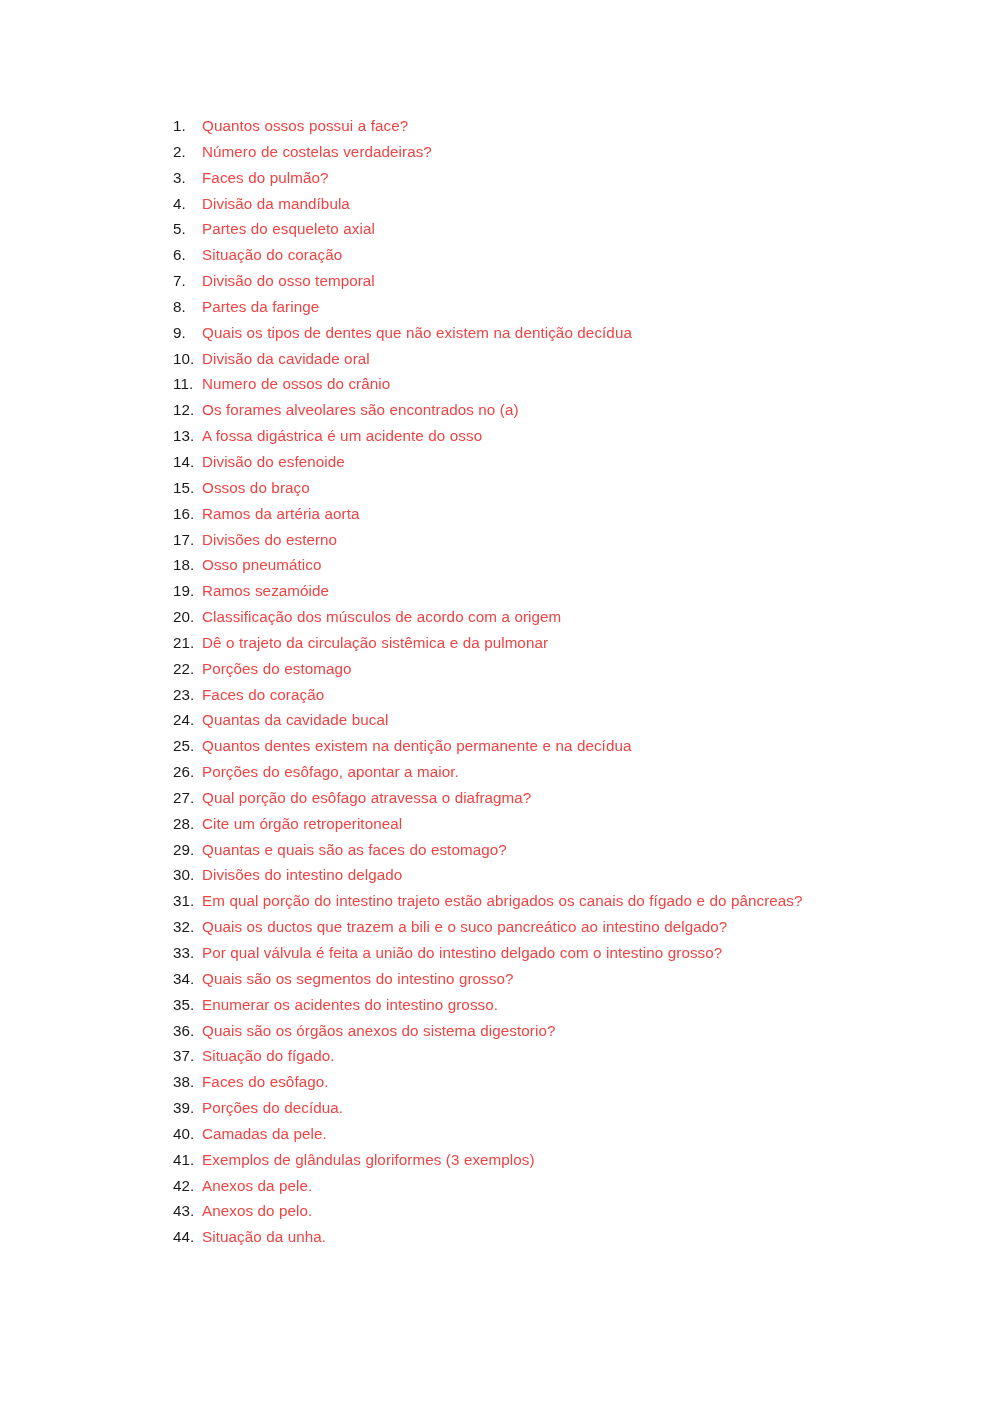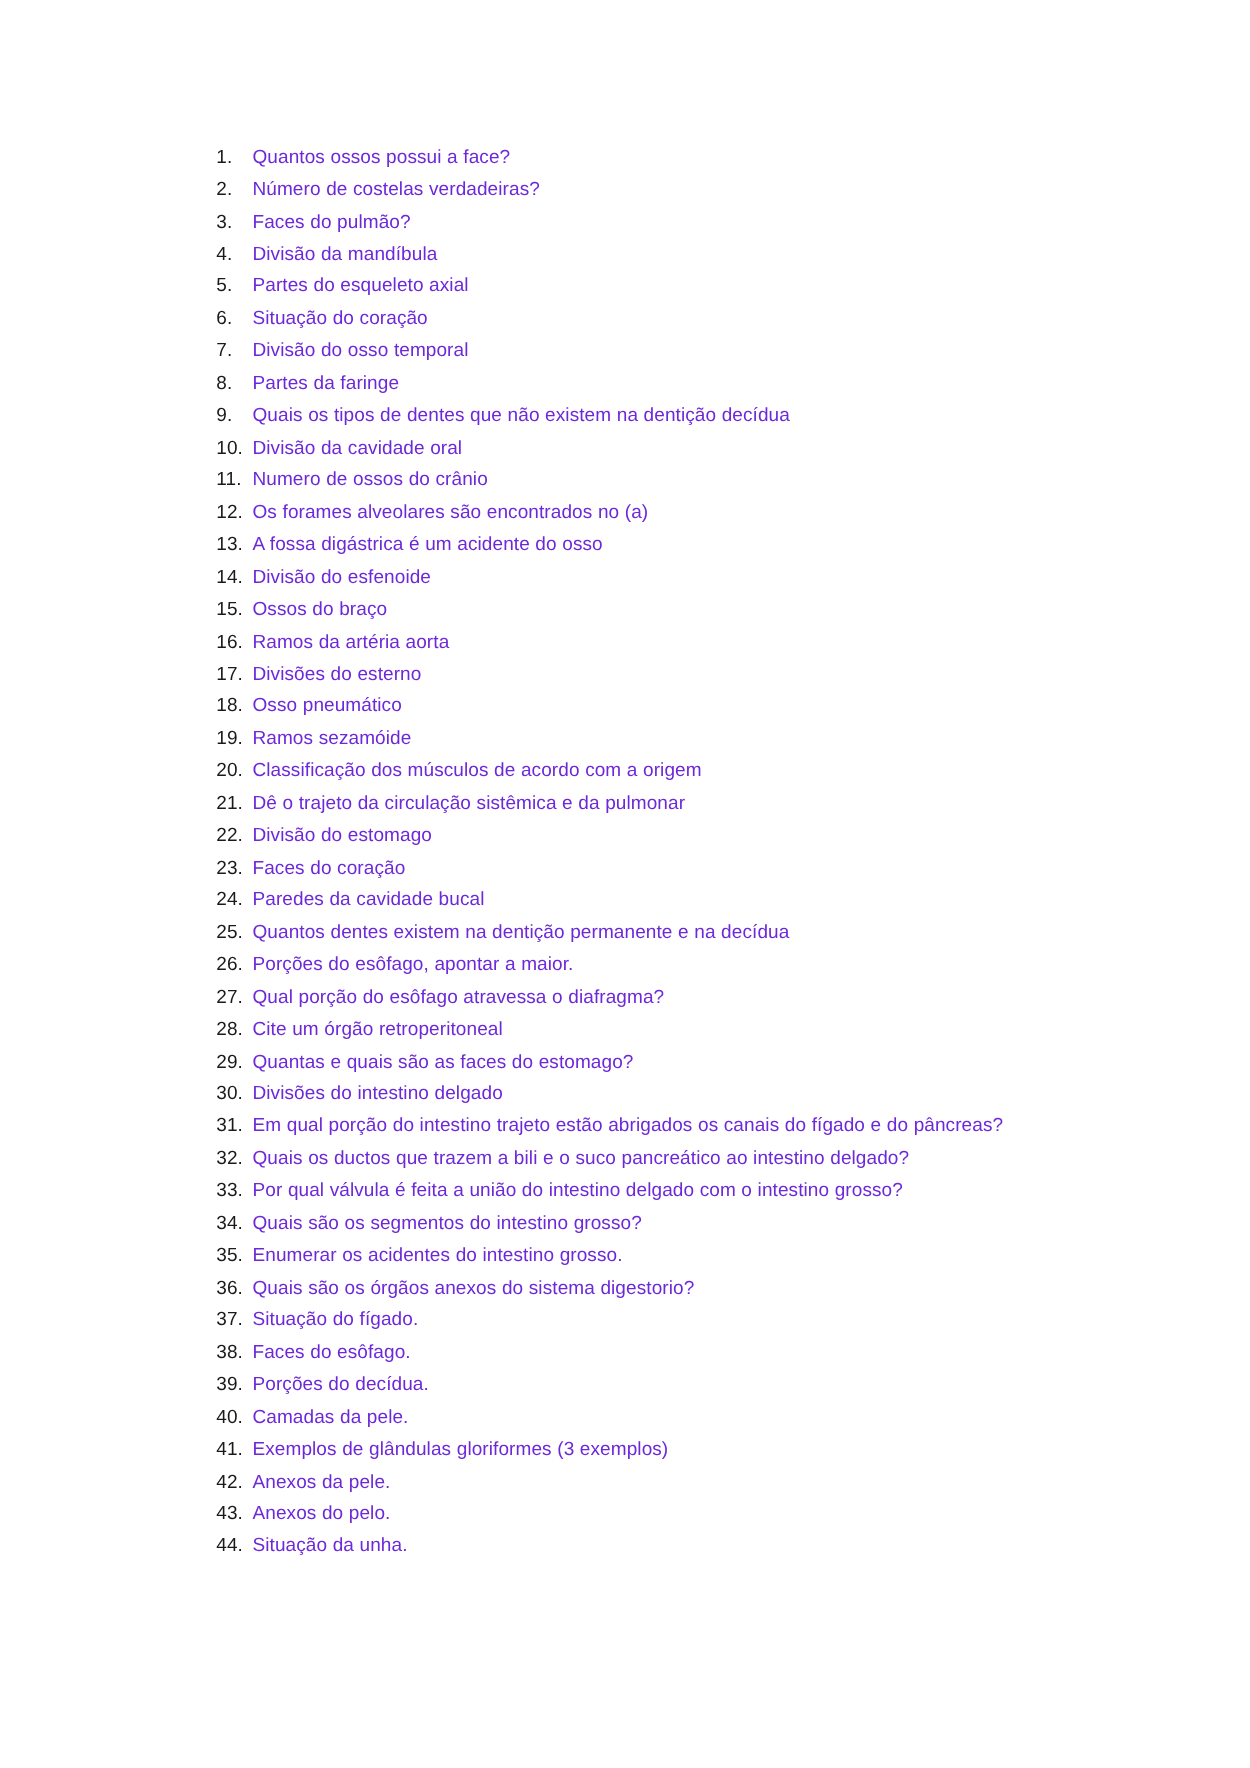--- a/index.html
+++ b/index.html
@@ -35,21 +35,21 @@
     padding: 0;
     counter-reset: qnum;
   }
   ol.question-list > li.question-item {
     counter-increment: qnum;
     position: relative;
     padding-left: 29px;
     margin: 0;
     font-size: 15.2px;
     line-height: 25.85px;
-    color: #6d28d9;
+    color: #ef4444;
     text-align: left;
     letter-spacing: 0.005em;
     word-spacing: 0.01em;
   }
   ol.question-list > li.question-item::before {
     content: counter(qnum) ".";
     position: absolute;
     left: 0;
     top: 0;
     width: 22px;
@@ -130,27 +130,27 @@
         <li class="question-item wide-marker">
           <span class="q-text">Ramos sezamóide</span>
         </li>
         <li class="question-item wide-marker">
           <span class="q-text">Classificação dos músculos de acordo com a origem</span>
         </li>
         <li class="question-item wide-marker">
           <span class="q-text">Dê o trajeto da circulação sistêmica e da pulmonar</span>
         </li>
         <li class="question-item wide-marker">
-          <span class="q-text">Divisão do estomago</span>
+          <span class="q-text">Porções do estomago</span>
         </li>
         <li class="question-item wide-marker">
           <span class="q-text">Faces do coração</span>
         </li>
         <li class="question-item wide-marker">
-          <span class="q-text">Paredes da cavidade bucal</span>
+          <span class="q-text">Quantas da cavidade bucal</span>
         </li>
         <li class="question-item wide-marker">
           <span class="q-text">Quantos dentes existem na dentição permanente e na decídua</span>
         </li>
         <li class="question-item wide-marker">
           <span class="q-text">Porções do esôfago, apontar a maior.</span>
         </li>
         <li class="question-item wide-marker">
           <span class="q-text">Qual porção do esôfago atravessa o diafragma?</span>
         </li>

